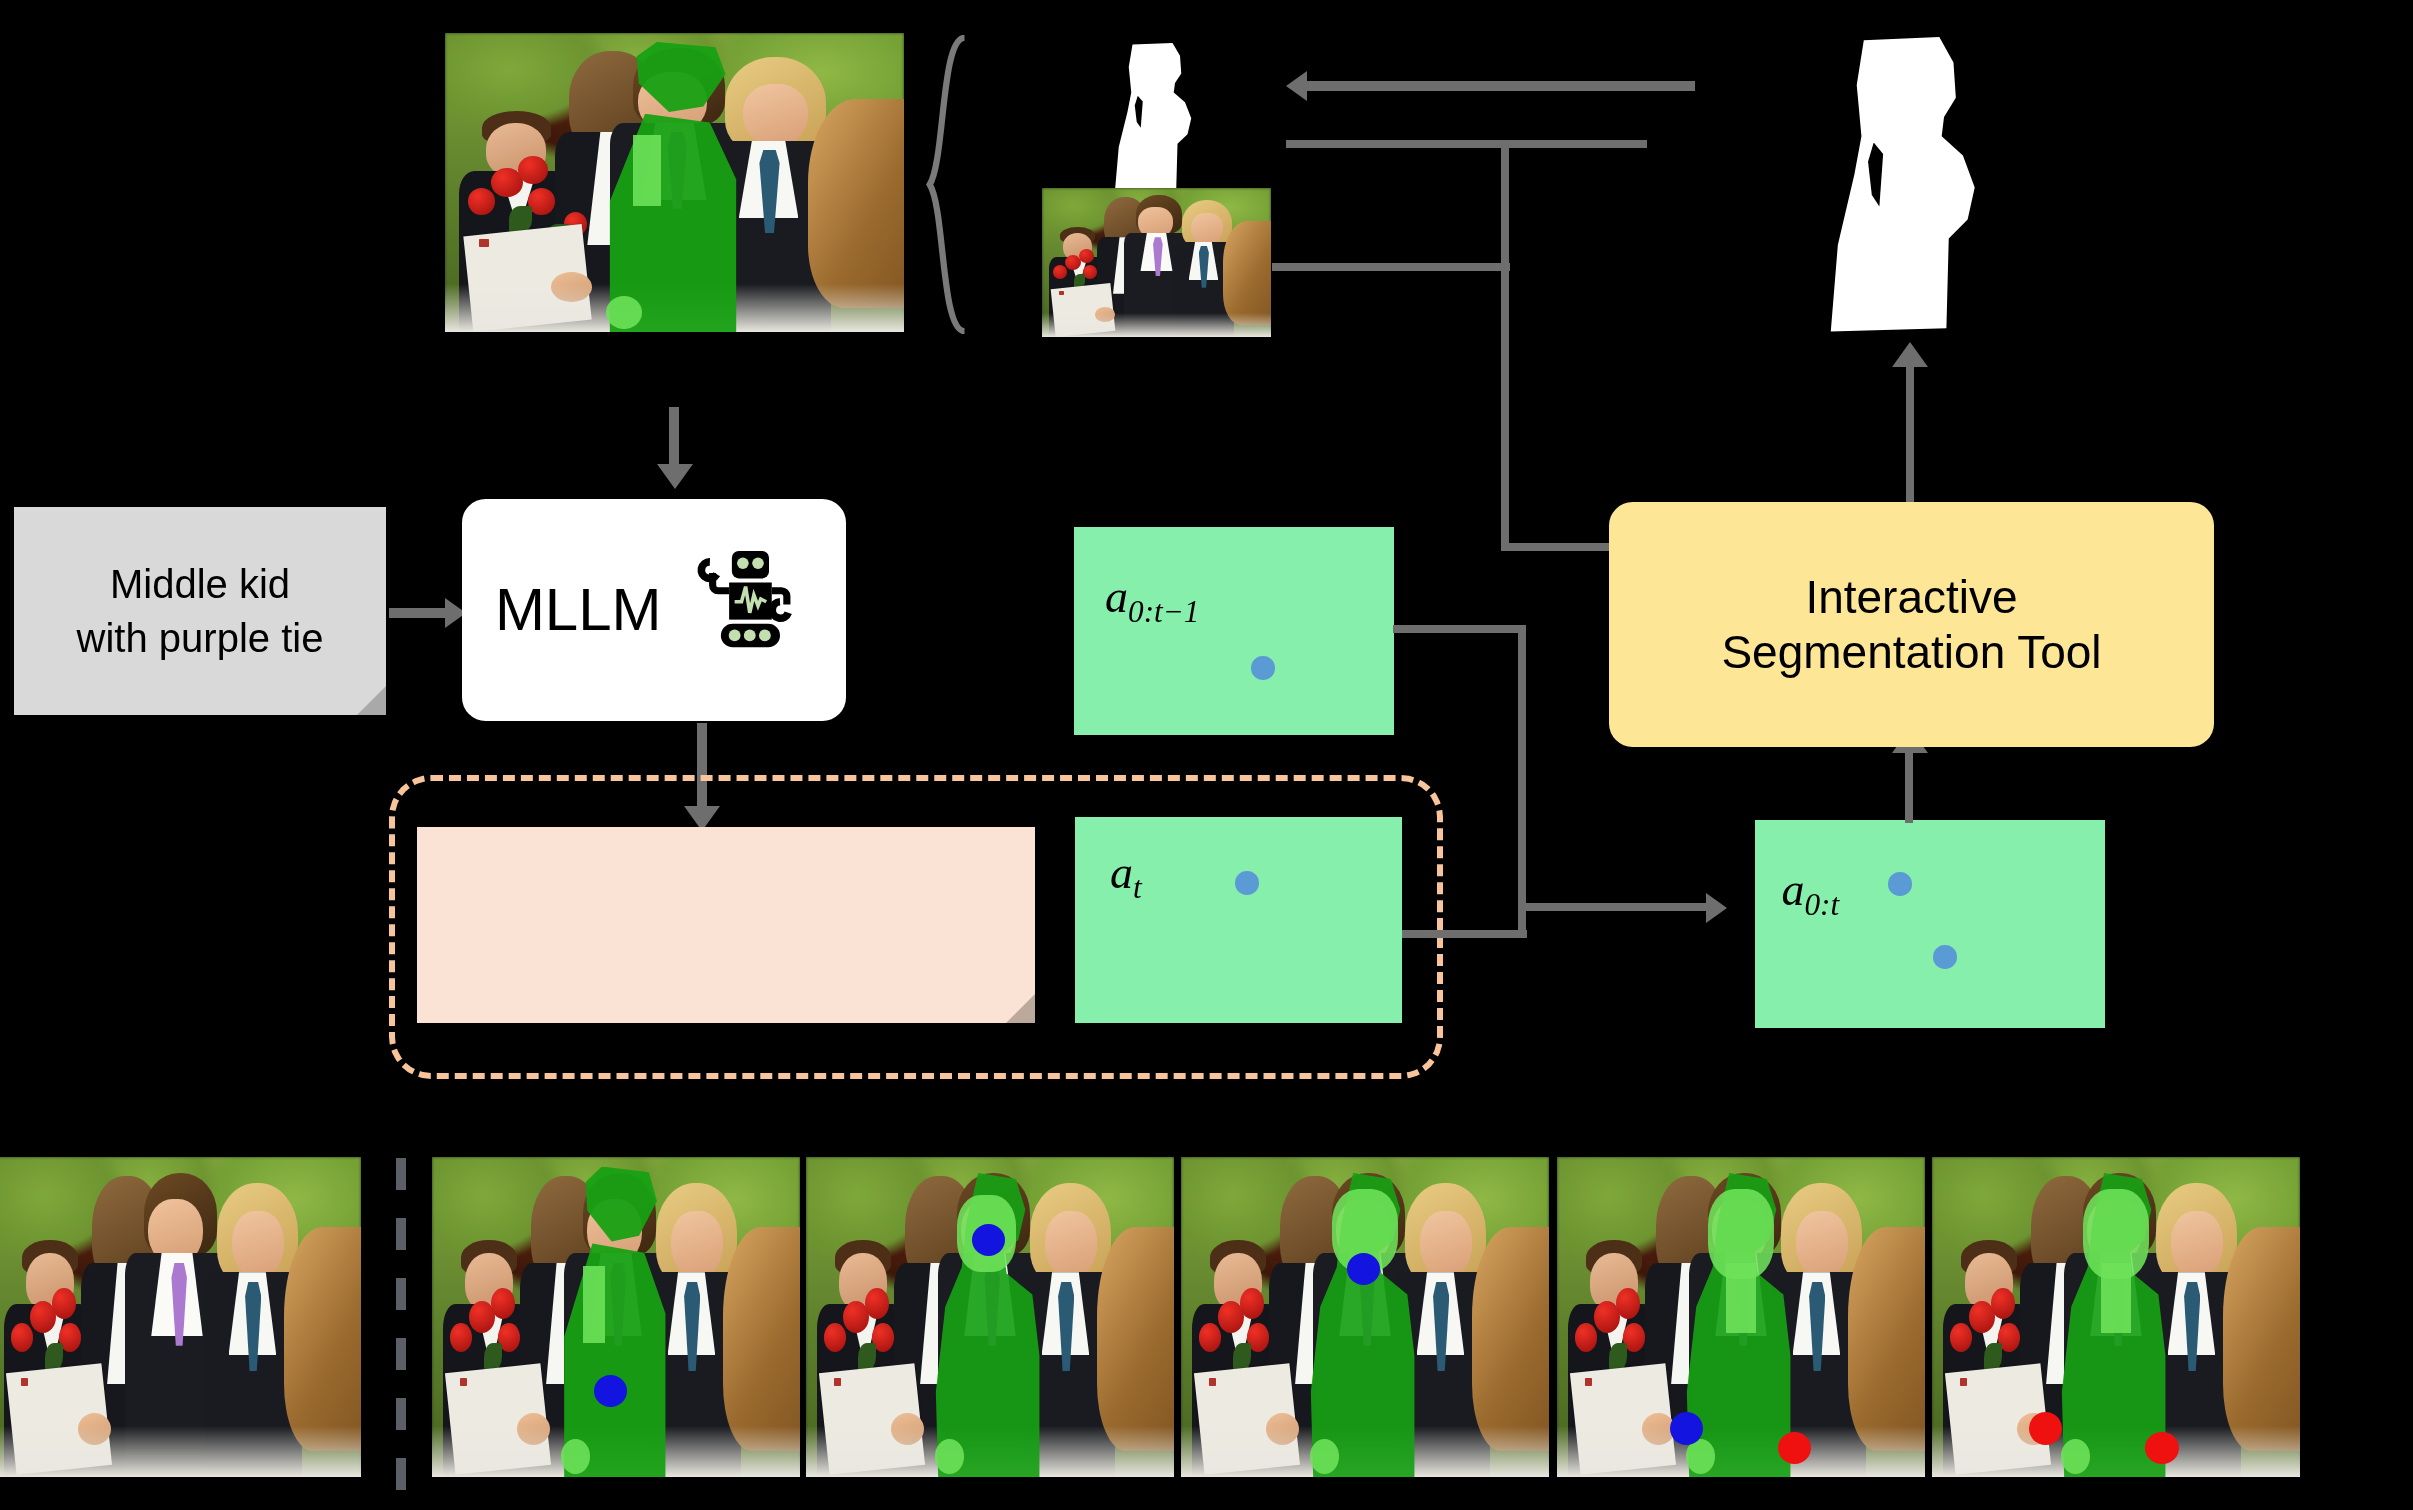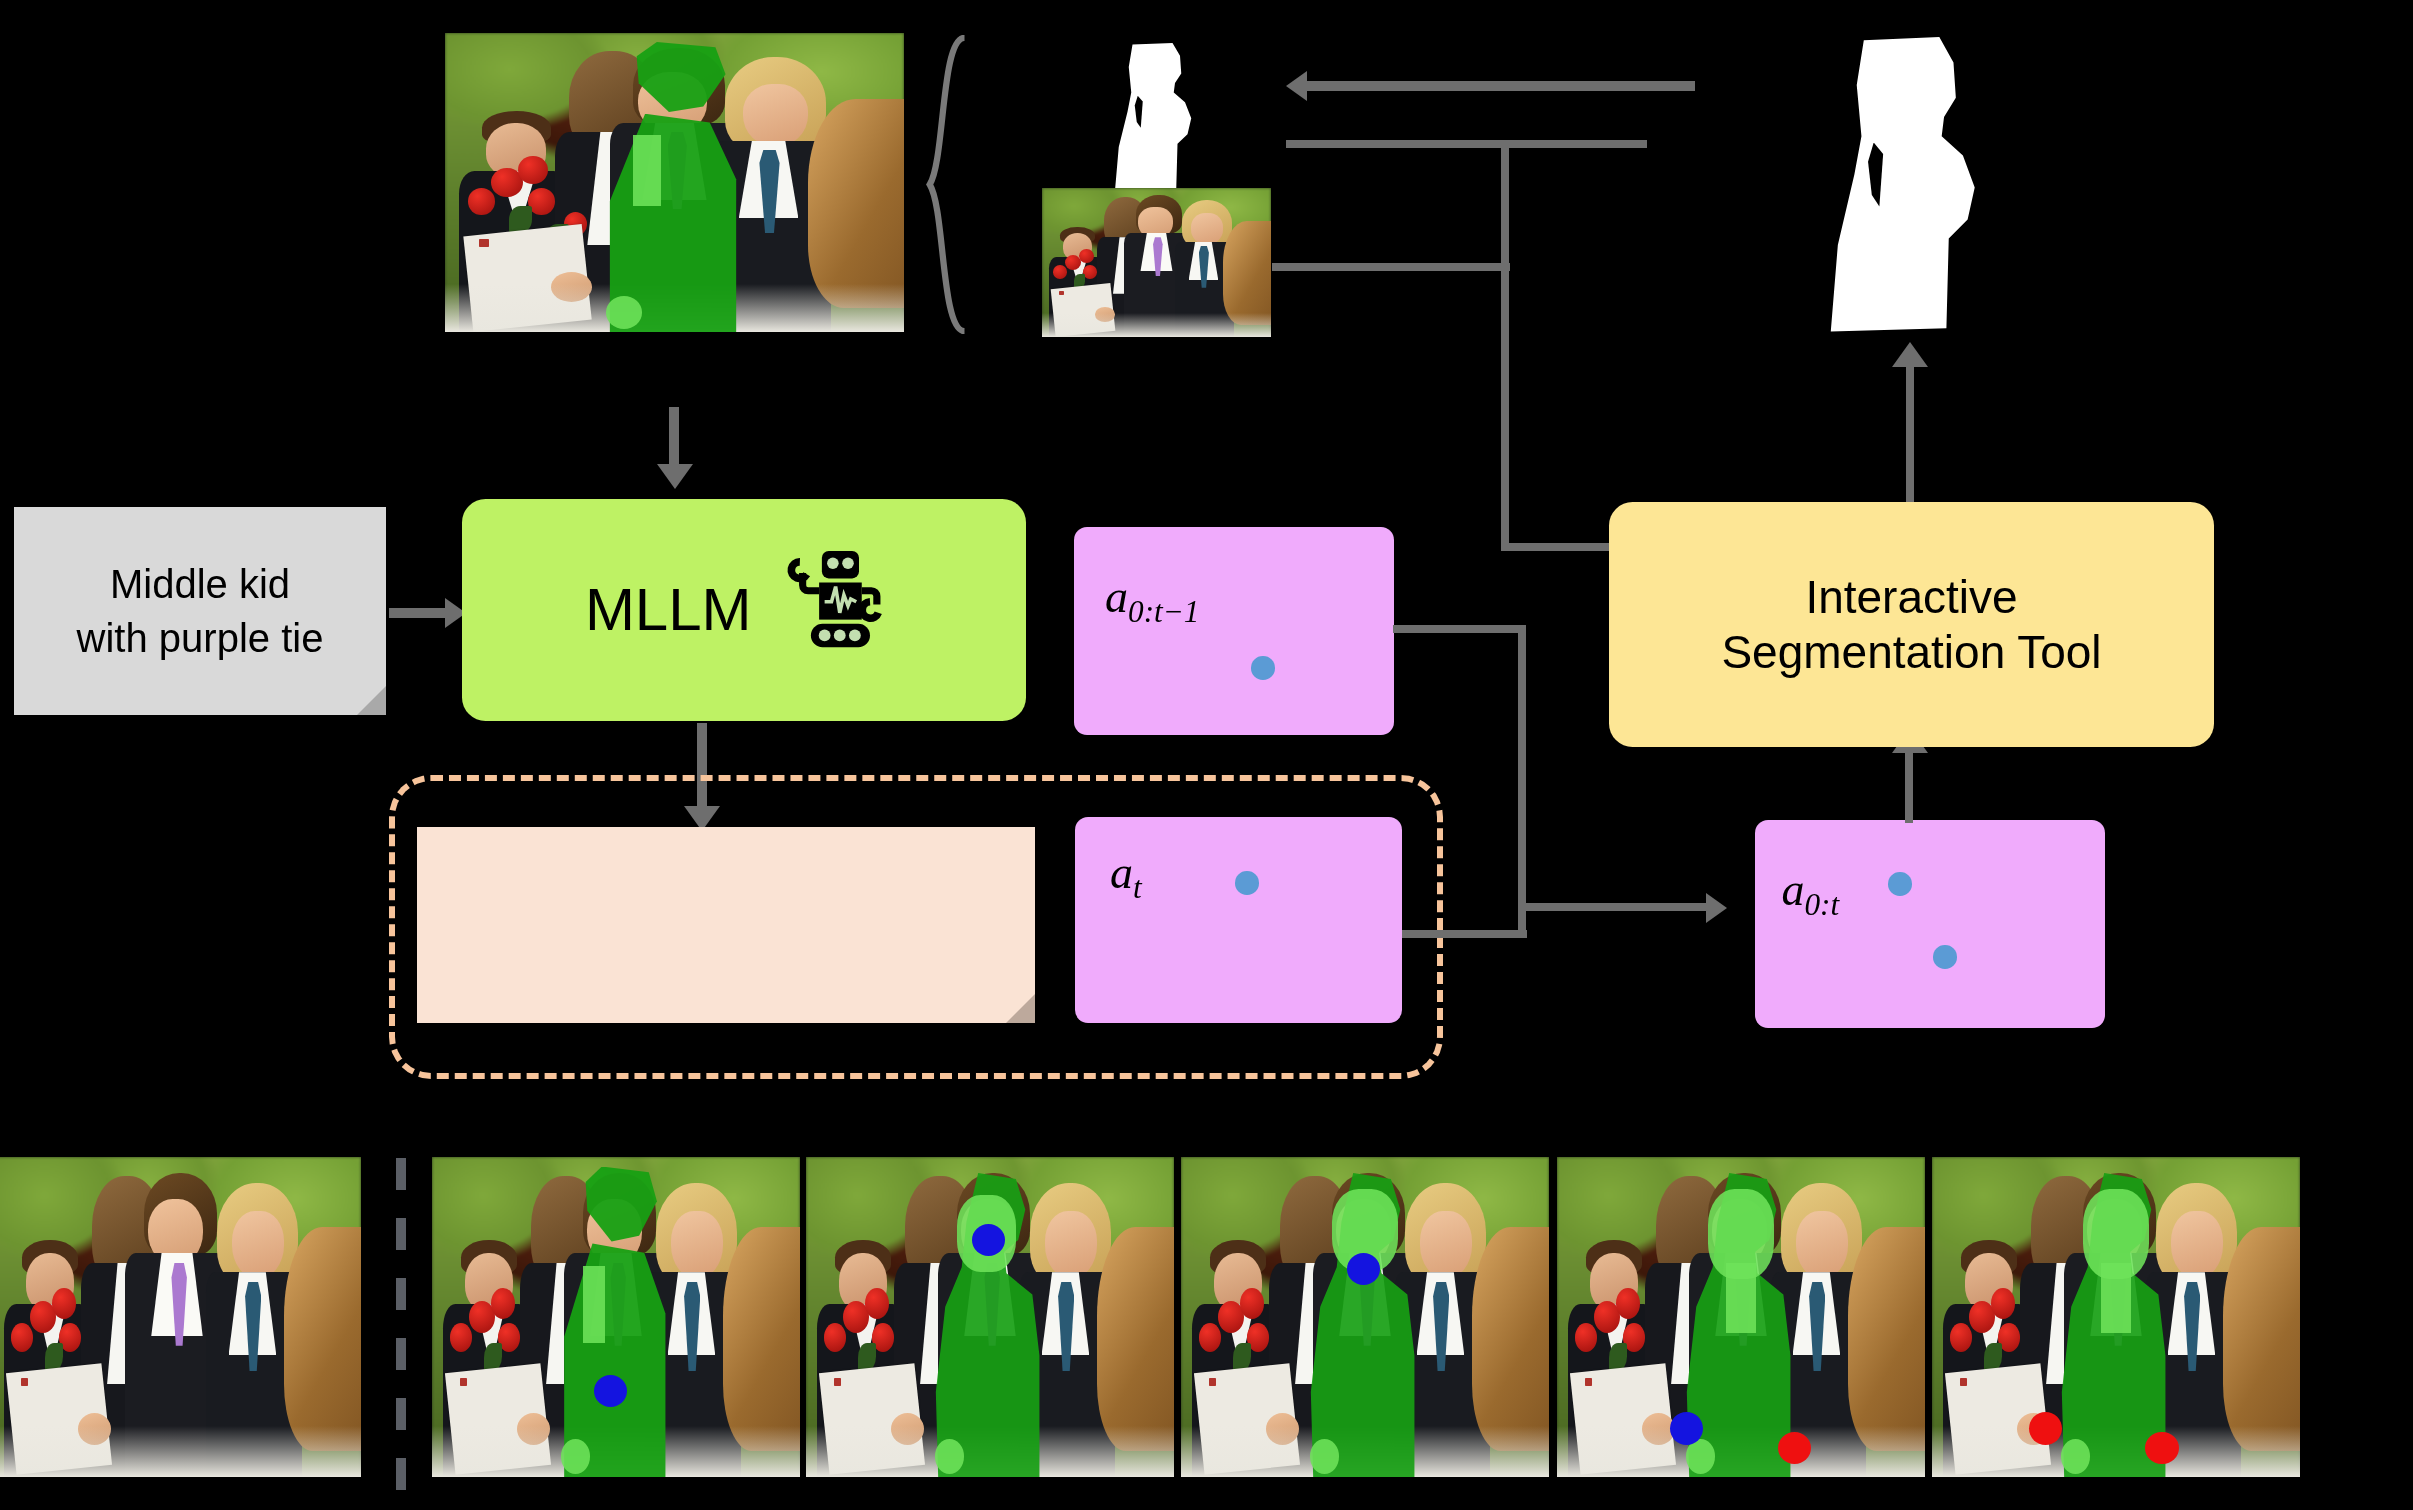--- a/index.html
+++ b/index.html
@@ -79,21 +79,21 @@
   
   .wmask{position:absolute;}
   .wmask .body{position:absolute;left:0;top:0;width:100%;height:100%;background:#fff;
      clip-path:polygon(30% 6%,62% 5%,68% 13%,69% 24%,64% 30%,63% 36%,72% 42%,77% 52%,74% 62%,66% 68%,65% 96%,16% 97%,19% 70%,26% 48%,29% 36%,27% 20%);}
   .wmask .tie{position:absolute;left:31%;top:38%;width:8%;height:20%;background:#000;
      clip-path:polygon(40% 0,90% 18%,70% 100%,30% 82%,10% 30%);}
 
   
   .rbox{position:absolute;border-radius:23.6px;display:flex;align-items:center;justify-content:center;
         text-align:center;color:#000;line-height:1.18;}
-  .sbox{position:absolute;background:#f0abfc;border-radius:13px;}
+  .sbox{position:absolute;background:#86efac;}
   .notebox{position:absolute;display:flex;align-items:center;justify-content:center;text-align:center;
      line-height:1.35;color:#000;}
   .notefold{position:absolute;right:0;bottom:0;width:29px;height:29px;}
 
   .dashframe{position:absolute;border:6.3px dashed #f7c49b;border-radius:42px;}
 
   .ptdot{position:absolute;border-radius:50%;background:#5b9bd5;}
 
   
   .ln{position:absolute;background:#6e6e6e;}
@@ -218,21 +218,21 @@
     <div>with purple tie</div>
   </div>
   <svg class="notefold" viewBox="0 0 42 42">
     <polygon points="42,0 42,42 0,42" fill="#a9a9a9"></polygon>
   </svg>
 </div>
 
 <div class="ln" style="left:389px;top:608px;width:61px;height:9.7px;"></div>
 <div class="arrowhead ah-right" style="left:445px;top:598px;"></div>
 
-<div class="rbox" style="left:462px;top:499px;width:564px;height:222px;background:#bef264;">
+<div class="rbox" style="left:462px;top:499px;width:384px;height:222px;background:#ffffff;">
   <span style="font-size:60px;margin-right:19.5px;">MLLM</span>
   <svg width="132" height="122" viewBox="0 0 96 88">
     <rect x="37" y="1" width="27" height="20" rx="5" fill="#000"></rect>
     <circle cx="45" cy="10" r="4.2" fill="#c3dfb0"></circle>
     <circle cx="56" cy="10" r="4.2" fill="#c3dfb0"></circle>
     <rect x="35" y="24" width="31" height="27" fill="#000"></rect>
     <polyline points="39,38 44,38 47,27 50,46 53,33 56,41 58,36 62,38" fill="none" stroke="#c3dfb0" stroke-width="2.6"></polyline>
     <path d="M35 30 H27 a4 4 0 0 1 -4 -4 V17" fill="none" stroke="#000" stroke-width="5.2"></path>
     <path d="M21 9 a6 6 0 1 0 5 9" fill="none" stroke="#000" stroke-width="5.6"></path>
     <path d="M66 30 H73 a4 4 0 0 1 4 4 V40" fill="none" stroke="#000" stroke-width="5.2"></path>

